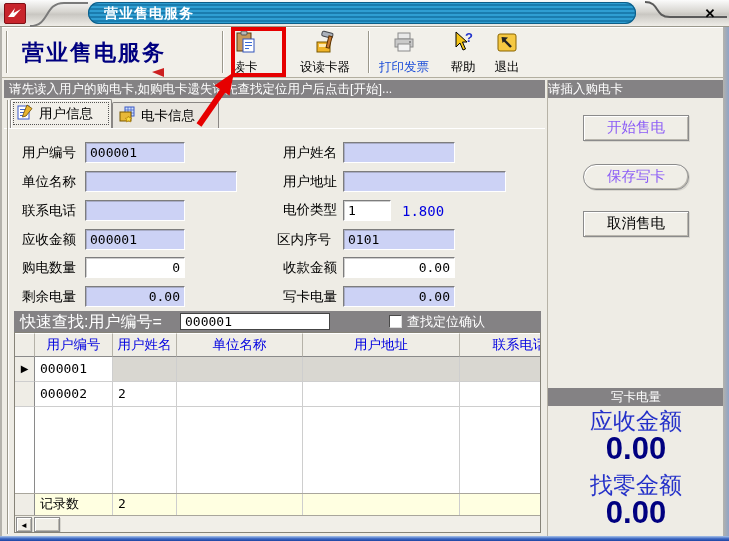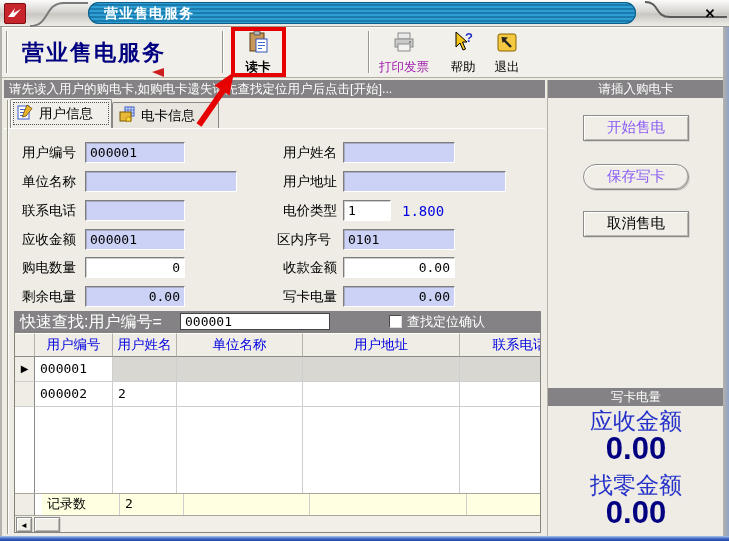--- a/index.html
+++ b/index.html
@@ -25,30 +25,30 @@
     font-size:13px;font-weight:bold;line-height:18px;cursor:default;}
 
   
   .toolbar{left:0;top:27px;width:729px;height:51px;background:#f2f0ea;
     border-bottom:1px solid #b3afa0;border-top:1px solid #fff;}
   .app-title{left:22px;top:38px;font-size:22px;font-weight:bold;color:#000080;letter-spacing:2px;}
   .groove{border-left:1px solid #9b988c;border-right:1px solid #ffffff;width:2px;}
   .tb-btn{top:30px;height:46px;display:flex;flex-direction:column;align-items:center;
     justify-content:flex-start;font-size:12.5px;gap:1px;}
   .tb-btn .lbl{line-height:15px;white-space:nowrap;}
-  .tb-btn.disabled .lbl{color:#a21caf;}
+  .tb-btn.disabled .lbl{color:#1d4ed8;}
   .red-wedge{left:152px;top:68px;width:0;height:0;
     border-right:12px solid #cc2020;border-top:4px solid transparent;border-bottom:5px solid transparent;}
 
   
   .graybar{background:#848284;color:#fff;font-size:12.5px;line-height:18px;height:18px;}
 
   
   .rpanel{left:547px;top:80px;width:176px;height:456px;background:#eeece5;border-left:1px solid #b6b2a6;}
-  .rp-header{left:0;top:0;width:176px;text-align:center;}
+  .rp-header{left:0;top:0;width:176px;text-align:left;}
   .btn3d{background:#f0eee7;border:1px solid #8b8b8b;
     box-shadow:inset 1px 1px 0 #ffffff,inset -1px -1px 0 #b9b6ae,1px 1px 0 #d8d6cf;
     text-align:center;font-size:14.5px;line-height:23px;}
   .btn3d.disabled{color:#8b5cf6;}
   .fee-label{width:176px;text-align:center;font-size:23px;color:#2531c9;}
   .fee-value{width:176px;text-align:center;font-size:31px;font-weight:bold;color:#000080;
     font-family:"Liberation Sans",sans-serif;}
 
   
   .tab{display:flex;align-items:center;gap:5px;padding-left:6px;font-size:13.5px;
@@ -90,21 +90,21 @@
   .gc{border-right:1px solid #cecece;border-bottom:1px solid #cecece;height:25px;
     font-family:"DejaVu Sans Mono",monospace;font-size:13px;line-height:23px;
     padding-left:5px;background:#fff;overflow:hidden;}
   .gc.dim{background:#d9d7d1;}
   .gc.sel{background:#efede6;border-right:1px solid #8a8a8a;padding:0;text-align:center;
     font-size:10px;line-height:24px;font-family:"Liberation Sans",sans-serif;}
   .ge{border-right:1px solid #cecece;height:86px;background:#fff;}
   .gfoot .gc{background:#ffffe1;height:22px;line-height:20px;border-bottom:none;}
   .gfoot{border-top:1px solid #a9a69c;}
   .gfoot .gc.sel{background:#efede6;}
-  .gfoot .cjk{font-family:"Liberation Sans",sans-serif;font-size:13px;margin-left:7px;}
+  .gfoot .cjk{font-family:"Liberation Sans",sans-serif;font-size:13px;}
   .hscroll{position:absolute;left:0;bottom:0;width:525px;height:17px;background:#f1efe8;
     border-top:1px solid #a9a69c;}
   .harrow{position:absolute;left:1px;top:1px;width:16px;height:15px;font-size:8px;line-height:15px;padding:0;}
   .hthumb{position:absolute;left:19px;top:1px;width:26px;height:15px;}
 
   
   .anno{left:0;top:0;width:729px;height:541px;pointer-events:none;z-index:90;}
 
   
   .bleft{left:0;top:27px;width:2px;height:509px;background:#b4b2ac;}
@@ -131,32 +131,43 @@
     <div class="abs close-btn">✕</div>
   </div>
 
   <div class="abs toolbar"></div>
   <div class="abs app-title">营业售电服务</div>
   <div class="abs red-wedge"></div>
   <div class="abs groove" style="left:6px;top:31px;height:42px;"></div>
   <div class="abs groove" style="left:222px;top:31px;height:42px;"></div>
   <div class="abs groove" style="left:368px;top:31px;height:42px;"></div>
 
-  <div class="abs tb-btn" style="left:235px;width:46px;font-weight:bold;">
+  <div class="abs tb-btn" style="left:222px;width:46px;">
     <span>
       <svg width="24" height="26" viewBox="0 0 24 26">
         <rect x="4" y="3" width="14" height="18" fill="#c89858" stroke="#5a3a10"></rect>
         <rect x="8" y="1" width="6" height="4" rx="1" fill="#b8b8b8" stroke="#555"></rect>
         <rect x="10" y="9" width="11" height="13" fill="#fff" stroke="#3355bb"></rect>
         <path d="M12 12.5 h7 M12 15.5 h7 M12 18.5 h4" stroke="#3b6ad4" stroke-width="1"></path>
       </svg>
     </span>
     <span class="lbl">读卡</span>
   </div>
 
+  <div class="abs tb-btn" style="left:290px;width:70px;">
+    <span>
+      <svg width="24" height="26" viewBox="0 0 24 26">
+        <rect x="4" y="12" width="13" height="10" fill="#f0b429" stroke="#7a5800"></rect>
+        <rect x="6" y="14" width="9" height="3" fill="#ffe9b0"></rect>
+        <rect x="9" y="2" width="11" height="5" rx="1.5" fill="#aab0ba" stroke="#44474d" transform="rotate(14 14 4)"></rect>
+        <rect x="14.5" y="6" width="3.2" height="12" fill="#c87830" stroke="#5a3000" transform="rotate(14 16 12)"></rect>
+      </svg>
+    </span>
+    <span class="lbl">设读卡器</span>
+  </div>
 
   <div class="abs tb-btn disabled" style="left:372px;width:64px;">
     <span>
       <svg width="24" height="26" viewBox="0 0 24 26">
         <rect x="6" y="3" width="12" height="6" fill="#e9e9e9" stroke="#8a8a8a"></rect>
         <rect x="3" y="9" width="18" height="8" fill="#c9c9c9" stroke="#8a8a8a"></rect>
         <rect x="6" y="14" width="12" height="7" fill="#f2f2f2" stroke="#8a8a8a"></rect>
         <rect x="17" y="11" width="2" height="2" fill="#8a8a8a"></rect>
       </svg>
     </span>
@@ -216,21 +227,21 @@
   <div class="abs flabel" style="left:283px;top:142px;">用户姓名</div>
   <div class="abs field" style="left:343px;top:142px;width:112px;"></div>
 
   <div class="abs flabel" style="left:22px;top:171px;">单位名称</div>
   <div class="abs field" style="left:85px;top:171px;width:152px;"></div>
   <div class="abs flabel" style="left:283px;top:171px;">用户地址</div>
   <div class="abs field" style="left:343px;top:171px;width:163px;"></div>
 
   <div class="abs flabel" style="left:22px;top:200px;">联系电话</div>
   <div class="abs field" style="left:85px;top:200px;width:100px;"></div>
-  <div class="abs flabel" style="left:283px;top:200px;">电价类型</div>
+  <div class="abs flabel" style="left:283px;top:200px;font-family:Liberation Mono, monospace;">电价类型</div>
   <div class="abs field white" style="left:343px;top:200px;width:48px;">1</div>
   <div class="abs rate" style="left:402px;top:203px;">1.800</div>
 
   <div class="abs flabel" style="left:22px;top:229px;">应收金额</div>
   <div class="abs field" style="left:85px;top:229px;width:100px;">000001</div>
   <div class="abs flabel" style="left:277px;top:229px;">区内序号</div>
   <div class="abs field" style="left:343px;top:229px;width:112px;">0101</div>
 
   <div class="abs flabel" style="left:22px;top:257px;">购电数量</div>
   <div class="abs field white num" style="left:85px;top:257px;width:100px;">0</div>

